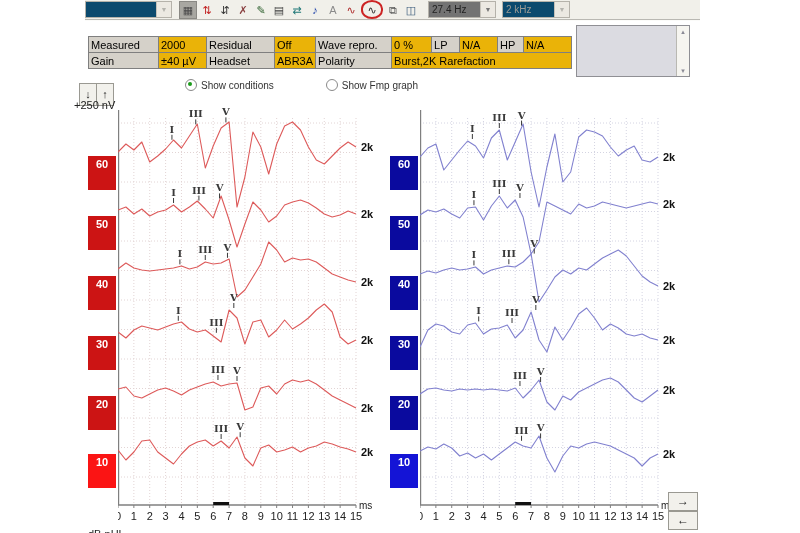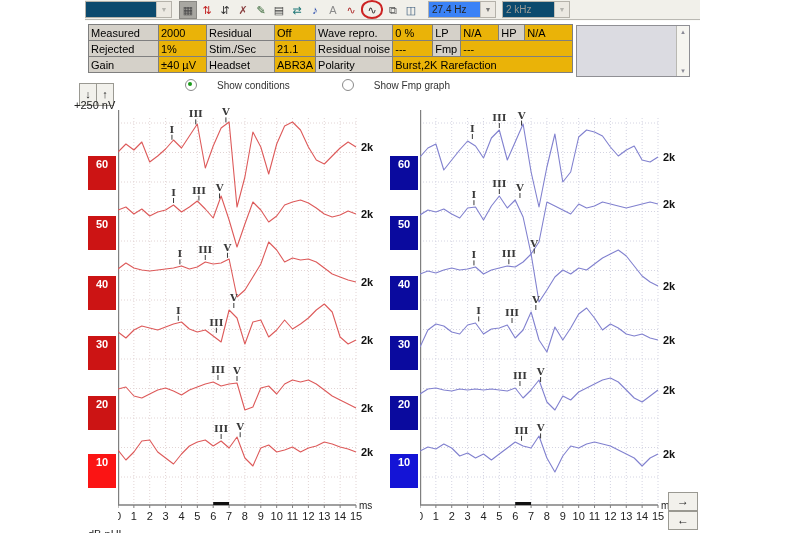--- a/index.html
+++ b/index.html
@@ -1,46 +1,46 @@
 <!DOCTYPE html>
 <html><head>
 <meta charset="utf-8">
 <style>
   html,body{margin:0;padding:0;background:#fff;font-family:"Liberation Sans",sans-serif;}
   .canvas{position:relative;width:800px;height:533px;background:#fff;overflow:hidden;}
   
   .toolbar{position:absolute;left:85px;top:0;width:615px;height:19px;background:#f1f0ea;
            border-bottom:1px solid #b9b8b2;display:flex;align-items:center;}
   .toolbar-sep{position:absolute;left:85px;top:20px;width:615px;height:1px;background:#fbfbf9;}
-  .combo{height:15px;border:1px solid #b5b2aa;background:#3b82f6;display:flex;align-items:center;
+  .combo{height:15px;border:1px solid #b5b2aa;background:#737373;display:flex;align-items:center;
          font-size:10px;color:#222;position:relative;}
   .combo .cval{flex:1;padding:0 3px;white-space:nowrap;overflow:hidden;}
   .combo .carr{width:14px;height:100%;background:#ece9e2;border-left:1px solid #c5c2ba;
                display:flex;align-items:center;justify-content:center;font-size:7px;color:#777;}
   .combo.disabled{background:#0c4a6e;color:#9b9a94;}
   .combo.disabled .carr{color:#b5b4ae;}
   .ticon{width:16px;height:16px;margin:0 1px;display:inline-flex;align-items:center;justify-content:center;
          font-size:11px;line-height:16px;}
   .ticon.dark{background:#a8a7a1;border:1px solid #8a8984;color:#3c3c3c;}
   .ticon.circled{border:2px solid #cc2424;border-radius:50% / 46%;width:18px;height:15px;}
   
-  table.meas{position:absolute;left:88px;top:24px;border-collapse:collapse;table-layout:fixed;
+  table.meas{position:absolute;left:88px;top:36px;border-collapse:collapse;table-layout:fixed;
              font-size:11px;color:#000;}
   table.meas td{border:1px solid #7f7f7f;height:15px;padding:0 2px;white-space:nowrap;overflow:hidden;}
   table.meas td.lbl{background:#d5d1c9;}
   table.meas td.val{background:#eab308;}
   
   .side-panel{position:absolute;left:576px;top:25px;width:112px;height:50px;background:#dbdbe1;
               border:1px solid #8f8f94;}
   .side-scroll{position:absolute;right:0;top:0;width:12px;height:100%;background:#f6f5f0;border-left:1px solid #b9b8b2;}
   .sarr{position:absolute;left:0;width:12px;height:11px;font-size:7px;color:#8a8a95;text-align:center;line-height:11px;}
   .sarr.up{top:0;} .sarr.dn{bottom:0;}
   
   .radio-row{position:absolute;left:185px;top:79px;display:flex;gap:52px;font-size:10px;color:#333;}
-  .radio{display:flex;align-items:center;gap:20px;}
+  .radio{display:flex;align-items:center;gap:4px;}
   .rdot{width:10px;height:10px;border:1px solid #8a8a8a;border-radius:50%;background:#fff;position:relative;}
   .rdot.sel::after{content:"";position:absolute;left:2px;top:2px;width:4px;height:4px;border-radius:50%;background:#1b9b1b;}
   
   .shift-btn{position:absolute;width:16px;height:21px;background:#f2f1ec;border:1px solid #9a9992;
              font-size:11px;color:#222;text-align:center;line-height:21px;}
   .scale-label{position:absolute;left:74px;top:99px;font-size:11px;color:#222;}
   .db-nhl{position:absolute;left:88px;top:528px;font-size:11px;color:#222;}
   
   .lvl{position:absolute;width:28px;height:34px;color:#fff;font-size:11px;font-weight:bold;
        text-align:center;line-height:17px;}
@@ -92,30 +92,20 @@
           <td class="lbl">Measured</td>
           <td class="val">2000</td>
           <td class="lbl">Residual</td>
           <td class="val">Off</td>
           <td class="lbl">Wave repro.</td>
           <td class="val">0 %</td>
           <td class="lbl">LP</td>
           <td class="val">N/A</td>
           <td class="lbl">HP</td>
           <td class="val">N/A</td>
-        </tr>
-        <tr>
-          <td class="lbl">Rejected</td>
-          <td class="val">1%</td>
-          <td class="lbl">Stim./Sec</td>
-          <td class="val">21.1</td>
-          <td class="lbl">Residual noise</td>
-          <td class="val">---</td>
-          <td class="lbl">Fmp</td>
-          <td class="val" colspan="3">---</td>
         </tr>
         <tr>
           <td class="lbl">Gain</td>
           <td class="val">±40 µV</td>
           <td class="lbl">Headset</td>
           <td class="val">ABR3A</td>
           <td class="lbl">Polarity</td>
           <td class="val" colspan="5">Burst,2K Rarefaction</td>
         </tr>
       </tbody>

